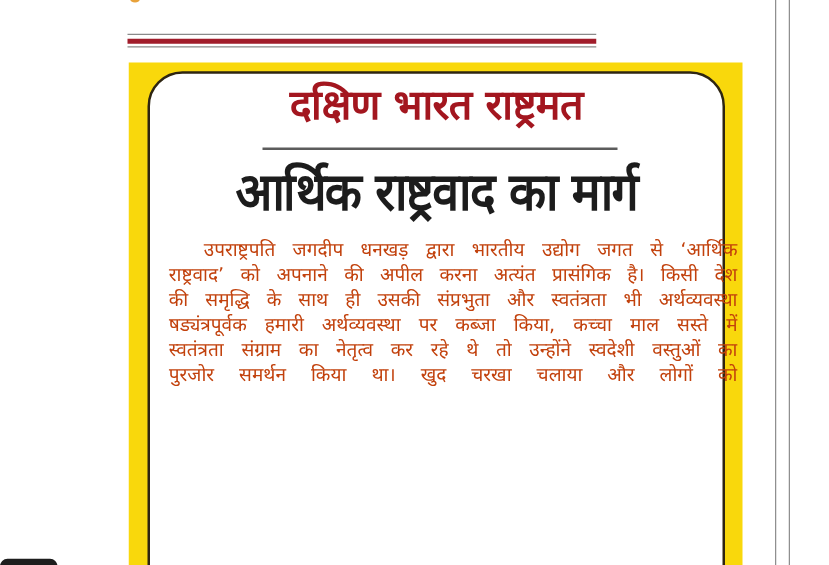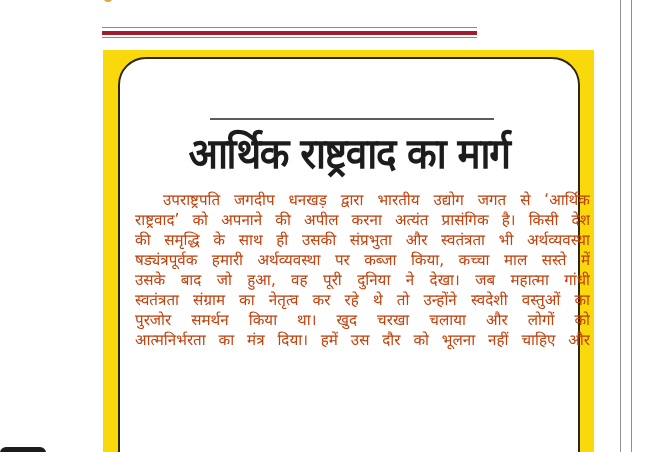--- a/index.html
+++ b/index.html
@@ -148,29 +148,28 @@
   <div class="rule-grey" style="top:37px;"></div>
 
   <div class="right-lines">
     <div class="line" style="left:620px;"></div>
     <div class="line" style="left:631px;"></div>
   </div>
 
   <div class="frame-yellow"></div>
   <div class="frame-card"></div>
 
+  <div class="masthead">दक्षिण भारत राष्ट्रमत</div>
   <div class="masthead-rule"></div>
 
   <div class="headline">आर्थिक राष्ट्रवाद का मार्ग</div>
 
   <div class="body-text">
     <span class="line first">उपराष्ट्रपति जगदीप धनखड़ द्वारा भारतीय उद्योग जगत से ‘आर्थिक</span>
     <span class="line">राष्ट्रवाद’ को अपनाने की अपील करना अत्यंत प्रासंगिक है। किसी देश</span>
     <span class="line">की समृद्धि के साथ ही उसकी संप्रभुता और स्वतंत्रता भी अर्थव्यवस्था</span>
     <span class="line">षड्यंत्रपूर्वक हमारी अर्थव्यवस्था पर कब्जा किया, कच्चा माल सस्ते में</span>
-    <span class="line">उसके बाद जो हुआ, वह पूरी दुनिया ने देखा। जब महात्मा गांधी</span>
     <span class="line">स्वतंत्रता संग्राम का नेतृत्व कर रहे थे तो उन्होंने स्वदेशी वस्तुओं का</span>
     <span class="line">पुरजोर समर्थन किया था। खुद चरखा चलाया और लोगों को</span>
-    <span class="line">आत्मनिर्भरता का मंत्र दिया। हमें उस दौर को भूलना नहीं चाहिए और</span>
   </div>
 
   <div class="corner-tab"></div>
 </div>
 
 </body></html>

